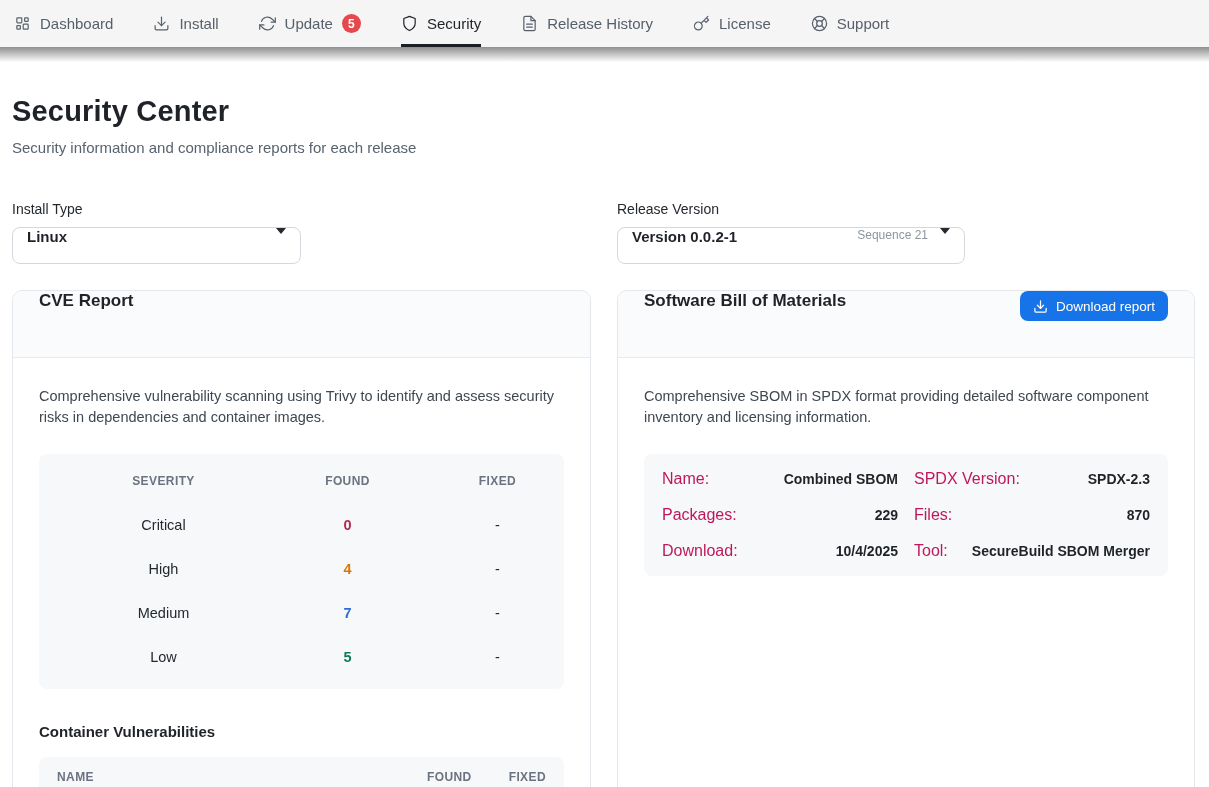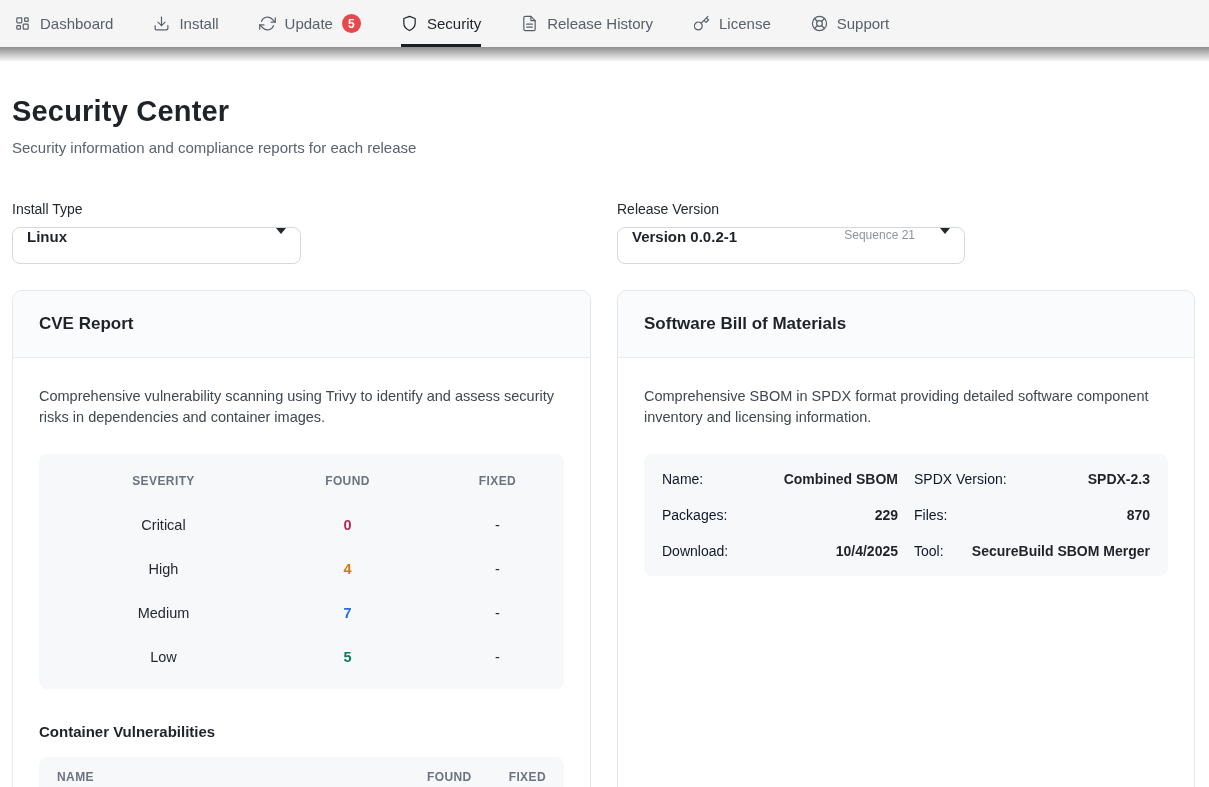--- a/index.html
+++ b/index.html
@@ -27,30 +27,30 @@
 
   
   .grid2 { display: grid; grid-template-columns: 579px 578px; gap: 26px; }
   .filters { margin-top: 45px; }
   .filter-label { font-size: 14px; color: #24292f; margin-bottom: 10px; }
   .dropdown { width: 289px; height: 37px; background: #fff; border: 1px solid #d4d8dd;
     border-radius: 8px; display: flex; align-items: flex-start; padding: 0 14px;
     cursor: pointer; }
   .dropdown .dd-value { font-size: 15px; font-weight: 700; }
   .dropdown .spacer { flex: 1; }
-  .dd-sequence { font-size: 12px; color: #8c959f; margin-right: 25px; }
+  .dd-sequence { font-size: 12px; color: #8c959f; margin-right: 12px; }
   .caret { width: 0; height: 0; border-left: 5px solid transparent;
     border-right: 5px solid transparent; border-top: 6px solid #24292f; }
 
   
   .cards { margin-top: 26px; align-items: start; }
   .card { border: 1px solid #e4e7eb; border-radius: 10px; background: #fff;
     height: 620px; overflow: hidden; }
   .card-header { height: 67px; background: #fafbfc; border-bottom: 1px solid #e7eaee;
-    display: flex; align-items: center; justify-content: space-between; padding: 0 26px; }
+    display: flex; justify-content: space-between; padding: 0 26px; }
   .card-title { font-size: 17px; font-weight: 600; }
   .card-body { padding: 28px 26px 0 26px; }
   .card-desc { font-size: 14.5px; line-height: 21px; color: #3f4750; max-width: 525px; }
 
   
   .sev-table { margin-top: 26px; background: #f7f8fa; border-radius: 8px; padding: 5px 0 10px; }
   .sev-row { display: grid; grid-template-columns: 201px 167px 1fr; align-items: center;
     height: 44px; padding-left: 24px; text-align: center; }
   .sev-head { font-size: 12px; font-weight: 700; color: #6b7280; letter-spacing: .4px; }
   .sev-name { font-size: 14.5px; color: #24292f; }
@@ -69,21 +69,21 @@
   .download-btn { background: #1774e8; color: #fff; border: none; border-radius: 8px;
     height: 30px; padding: 0 13px; font-size: 13.5px; font-weight: 500;
     font-family: inherit; display: inline-flex; align-items: center; gap: 8px; cursor: pointer; }
   .download-btn svg { width: 15px; height: 15px; stroke: #fff; fill: none;
     stroke-width: 2; stroke-linecap: round; stroke-linejoin: round; }
 
   
   .sbom-table { margin-top: 26px; background: #f7f8fa; border-radius: 8px; padding: 7px 18px; }
   .sbom-row { display: grid; grid-template-columns: 1fr 1fr; column-gap: 16px; height: 36px; }
   .sbom-cell { display: flex; align-items: center; justify-content: space-between; }
-  .sbom-label { font-size: 14px; color: #0f172a; }
+  .sbom-label { font-size: 16px; color: #be185d; }
   .sbom-value { font-size: 14px; font-weight: 700; color: #1f2328; text-align: right; }
 </style>
 </head>
 <body>
 
 <nav class="navbar">
   <div class="nav-item">
     <svg viewBox="0 0 24 24">
         <rect x="4" y="4" width="7" height="7" rx="1"></rect>
         <rect x="15" y="4" width="5" height="5" rx="1"></rect>
@@ -211,20 +211,28 @@
           <span class="h-name">NAME</span>
           <span class="h-found">FOUND</span>
           <span class="h-fixed">FIXED</span>
         </div>
       </div>
     </section>
 
     <section class="card">
       <div class="card-header">
         <span class="card-title">Software Bill of Materials</span>
+        <button class="download-btn">
+          <svg viewBox="0 0 24 24">
+              <path d="M21 15v4a2 2 0 0 1-2 2H5a2 2 0 0 1-2-2v-4"></path>
+              <polyline points="7 10 12 15 17 10"></polyline>
+              <line x1="12" y1="15" x2="12" y2="3"></line>
+            </svg>
+          <span>Download report</span>
+        </button>
       </div>
       <div class="card-body">
         <p class="card-desc">Comprehensive SBOM in SPDX format providing detailed software component inventory and licensing information.</p>
 
         <div class="sbom-table">
           <div class="sbom-row">
             <div class="sbom-cell">
               <span class="sbom-label">Name:</span>
               <span class="sbom-value">Combined SBOM</span>
             </div>

